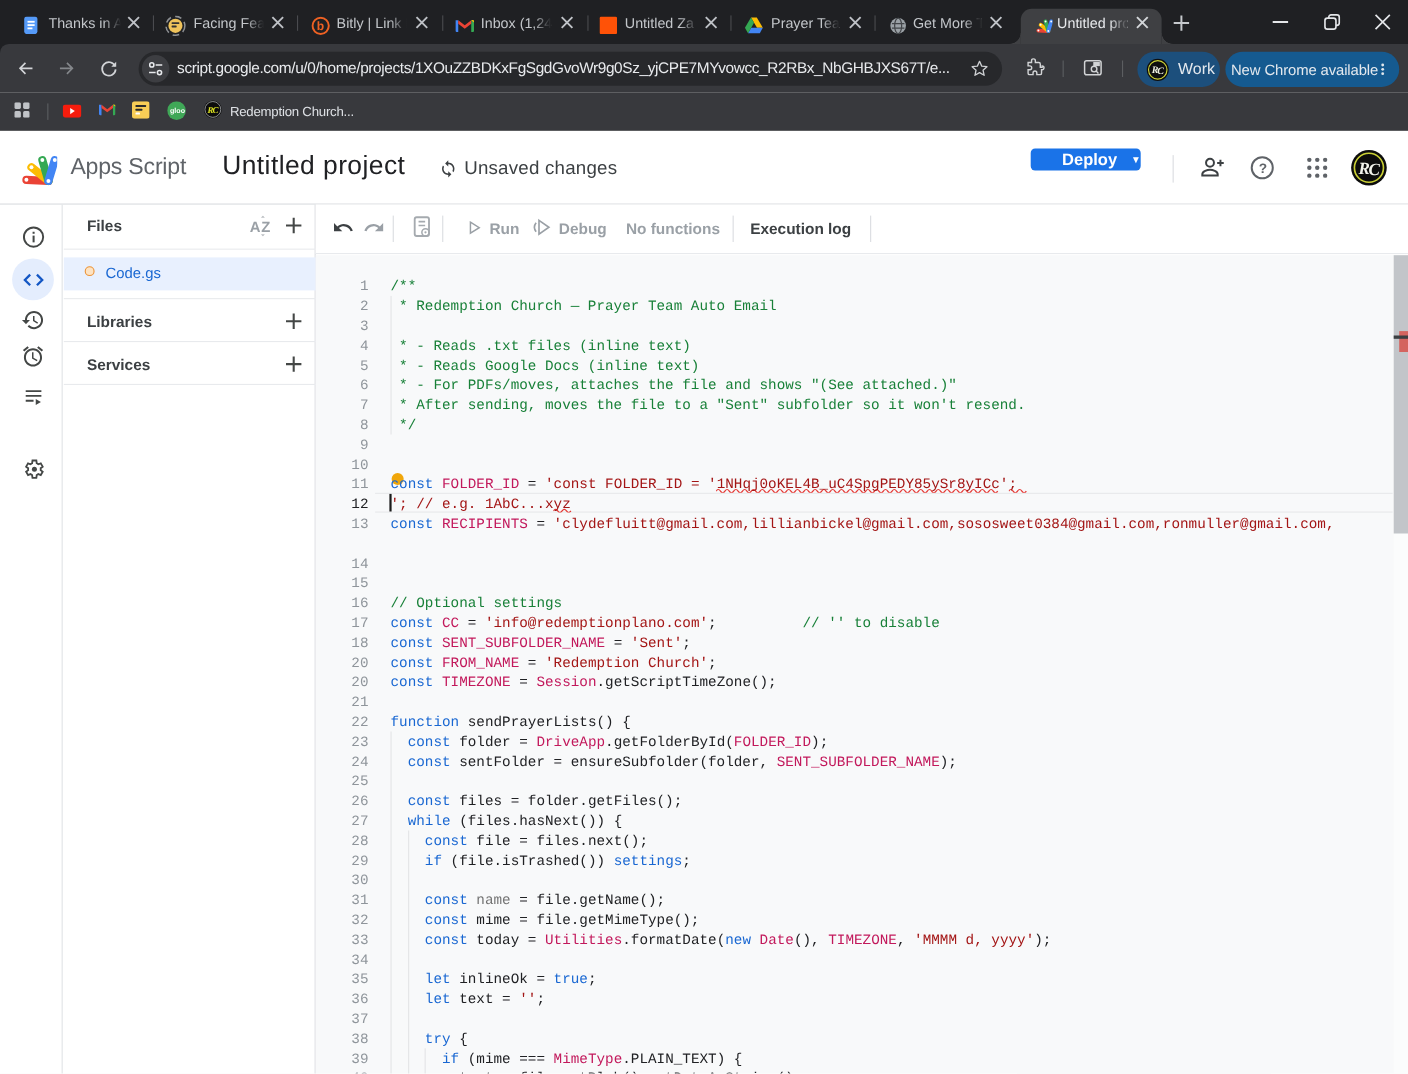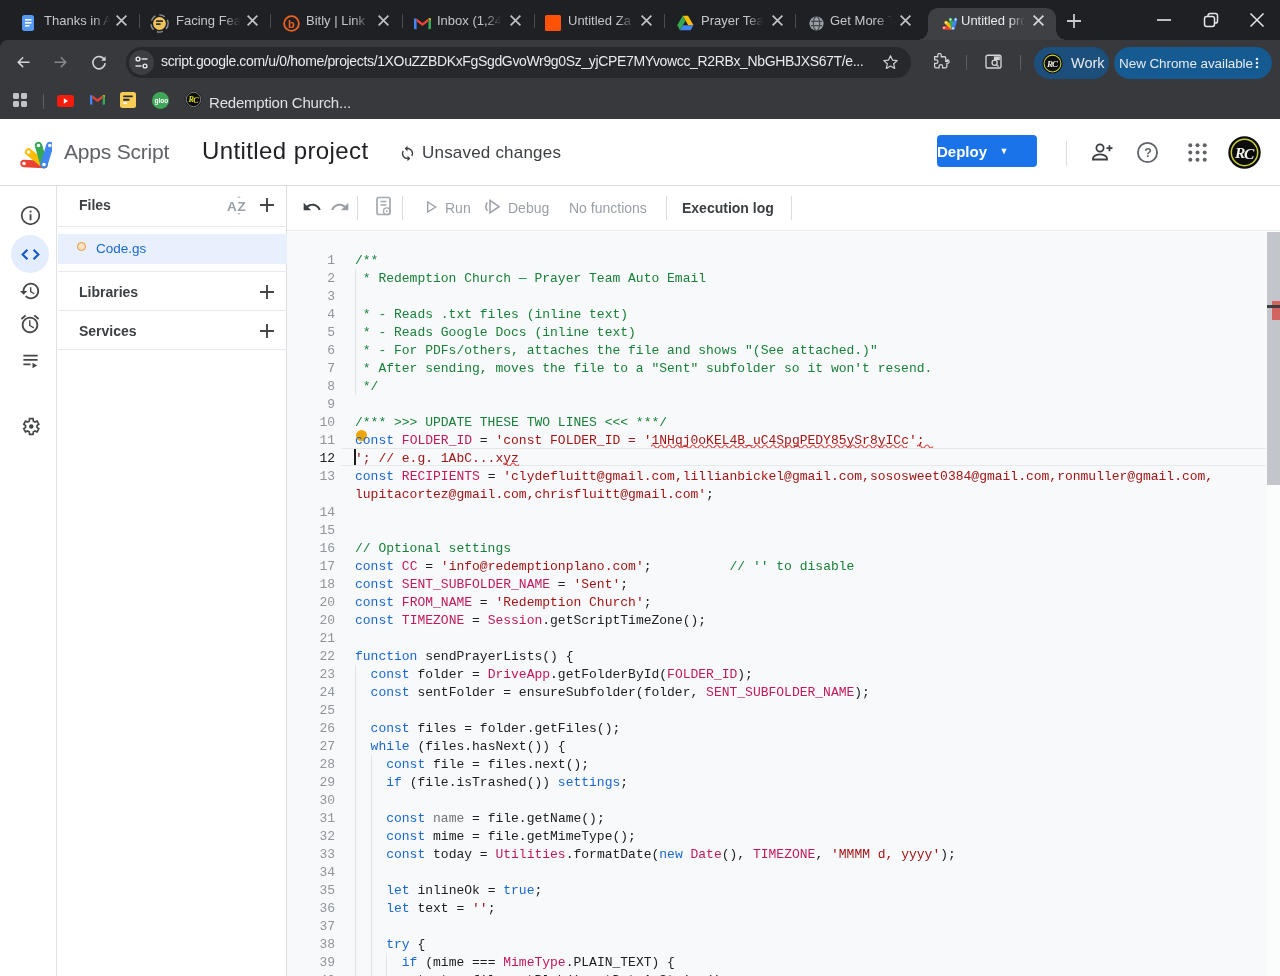--- a/index.html
+++ b/index.html
@@ -22,32 +22,32 @@
 #urlicon{position:absolute;left:129px;top:50px;width:25px;height:25px;border-radius:50%;background:#3d3e42}
 #urltext{position:absolute;left:161px;top:53px;font-size:14px;color:#e8eaed;letter-spacing:-0.35px;white-space:nowrap}
 .chip{position:absolute;top:47px;height:32px;border-radius:16px;color:#e4e9ee;font-size:14.5px;display:flex;align-items:center}
 
 #bkbar{position:absolute;left:0;top:84px;width:1280px;height:35px;background:#38393d}
 
 #ashead{position:absolute;left:0;top:119px;width:1280px;height:66px;background:#fff}
 #asname{position:absolute;left:64px;top:21px;font-size:21px;color:#5f6368;letter-spacing:-0.2px}
 #projname{position:absolute;left:202px;top:18px;font-size:24px;color:#202124;letter-spacing:0.4px}
 #unsaved{position:absolute;left:422px;top:24px;font-size:17px;color:#3c4043;letter-spacing:0.2px}
-#deploy{position:absolute;left:937px;top:16px;width:100px;height:32px;background:#1a73e8;border-radius:4px;color:#fff;font-size:15px;font-weight:700;display:flex;align-items:center;justify-content:flex-start}
+#deploy{position:absolute;left:937px;top:16px;width:100px;height:20px;background:#1a73e8;border-radius:4px;color:#fff;font-size:15px;font-weight:700;display:flex;align-items:center;justify-content:flex-end}
 
 #work{position:absolute;left:0;top:185px;width:1280px;height:791px;background:#fff;border-top:1px solid #dadce0}
 #rail{position:absolute;left:0;top:0;width:57px;height:791px;border-right:1px solid #e0e3e6}
 #files{position:absolute;left:58px;top:0;width:229px;height:791px;border-right:1px solid #dadce0}
 .fdiv{position:absolute;left:0;width:229px;height:1px;background:#e8eaed}
 .ftitle{position:absolute;left:21px;font-size:14px;font-weight:700;color:#3c4043}
 #codegsrow{position:absolute;left:0;top:48px;width:229px;height:30px;background:#e8f0fe}
 
 #edtoolbar{position:absolute;left:287px;top:0;width:993px;height:45px;background:#fff;border-bottom:1px solid #e8eaed}
 .esep{position:absolute;top:10px;width:1px;height:24px;background:#dadce0}
-.etext{position:absolute;top:14px;font-size:14px;font-weight:400}
+.etext{position:absolute;top:14px;font-size:14px;font-weight:700}
 #codearea{position:absolute;left:287px;top:46px;width:993px;height:745px;background:#f8f9fa}
 .lnum{position:absolute;z-index:1;width:48px;text-align:right;font-family:"Liberation Mono",monospace;font-size:13px;line-height:18px;color:#8f959b}
 .cl{position:absolute;z-index:1;left:68px;font-family:"Liberation Mono",monospace;font-size:13px;line-height:18px;color:#202124;white-space:pre}
 .k{color:#1967d2}.p{color:#c2185b}.s{color:#a31515}.c{color:#188038}.g{color:#737373}
 .guide{position:absolute;width:1px;background:#e3e4e6}
 #curline{position:absolute;left:54px;top:216px;width:925px;height:18px;border-top:1px solid #e7e8ea;border-bottom:1px solid #e7e8ea}
 #cursor{position:absolute;z-index:2;left:67px;top:217px;width:2px;height:16px;background:#1b1b1b}
 #sbar{position:absolute;left:979.5px;top:0;width:13.5px;height:745px;background:#fbfcfc}
 #sthumb{position:absolute;left:0;top:0px;width:13.5px;height:253px;background:#c2c5c9}
 </style></head>
@@ -250,21 +250,21 @@
   <svg class="abs" style="left:152px;top:8px" width="17" height="17" viewBox="0 0 17 17">
       <circle cx="8.5" cy="8.5" r="8.5" fill="#3fa757"></circle>
       <text x="2.5" y="11" font-family="Liberation Sans" font-size="6.5" font-weight="700" fill="#fff">gloo</text>
     </svg>
   <svg class="abs" style="left:185px;top:7px" width="17" height="17" viewBox="0 0 22 22">
       <circle cx="11" cy="11" r="10.5" fill="#0c0c0c"></circle>
       <circle cx="11" cy="11" r="9.3" fill="none" stroke="#9fa3a7" stroke-width="1"></circle>
       <text x="4.6" y="14.8" font-family="Liberation Serif" font-style="italic" font-weight="700" font-size="10.5" fill="#d9e021">R</text>
       <text x="10.6" y="15.3" font-family="Liberation Serif" font-style="italic" font-weight="700" font-size="10.5" fill="#d9e021">C</text>
     </svg>
-  <div class="abs" style="left:209px;top:10px;font-size:15px;letter-spacing:-0.2px;color:#dee1e5">Redemption Church...</div>
+  <div class="abs" style="left:209px;top:10px;font-size:12px;letter-spacing:-0.2px;color:#dee1e5">Redemption Church...</div>
 </div>
 
 <div id="ashead">
   <svg class="abs" style="left:16px;top:19px" width="36" height="32" viewBox="0 0 36 32">
       <g stroke-linecap="round">
         <line x1="28" y1="26.5" x2="8" y2="25.5" stroke="#ea4335" stroke-width="7.4"></line>
         <line x1="28" y1="26.5" x2="12.6" y2="14" stroke="#fbbc04" stroke-width="7.4"></line>
         <line x1="28" y1="26.5" x2="22.5" y2="7.5" stroke="#34a853" stroke-width="7.4"></line>
         <line x1="28" y1="26.5" x2="33.8" y2="7.5" stroke="#4285f4" stroke-width="7.4"></line>
       </g>
@@ -397,35 +397,33 @@
 <div class="lnum" style="top:19.5px">1</div>
 <div class="cl" style="top:19.5px"><span class="c">/**</span></div>
 <div class="lnum" style="top:37.5px">2</div>
 <div class="cl" style="top:37.5px"><span class="c"> * Redemption Church — Prayer Team Auto Email</span></div>
 <div class="lnum" style="top:55.5px">3</div>
 <div class="lnum" style="top:73.5px">4</div>
 <div class="cl" style="top:73.5px"><span class="c"> * - Reads .txt files (inline text)</span></div>
 <div class="lnum" style="top:91.5px">5</div>
 <div class="cl" style="top:91.5px"><span class="c"> * - Reads Google Docs (inline text)</span></div>
 <div class="lnum" style="top:109.5px">6</div>
-<div class="cl" style="top:109.5px"><span class="c"> * - For PDFs/others, attaches the file and shows "(See attached.)"</span></div>
+<div class="cl" style="top:109.5px"><span class="c"> * - For PDFs/moves, attaches the file and shows "(See attached.)"</span></div>
 <div class="lnum" style="top:127.5px">7</div>
 <div class="cl" style="top:127.5px"><span class="c"> * After sending, moves the file to a "Sent" subfolder so it won't resend.</span></div>
 <div class="lnum" style="top:145.5px">8</div>
 <div class="cl" style="top:145.5px"><span class="c"> */</span></div>
 <div class="lnum" style="top:163.5px">9</div>
 <div class="lnum" style="top:181.5px">10</div>
-<div class="cl" style="top:181.5px"><span class="c">/*** &gt;&gt;&gt; UPDATE THESE TWO LINES &lt;&lt;&lt; ***/</span></div>
 <div class="lnum" style="top:199.5px">11</div>
 <div class="cl" style="top:199.5px"><span class="k">const</span> <span class="p">FOLDER_ID</span> = <span class="s">'const FOLDER_ID = '</span><span class="s">1NHqj0oKEL4B_uC4SpgPEDY85ySr8yICc';</span></div>
 <div class="lnum" style="top:217.5px;color:#202124">12</div>
 <div class="cl" style="top:217.5px"><span class="s">'; // e.g. 1AbC...xyz</span></div>
 <div class="lnum" style="top:235.5px">13</div>
 <div class="cl" style="top:235.5px"><span class="k">const</span> <span class="p">RECIPIENTS</span> = <span class="s">'clydefluitt@gmail.com,lillianbickel@gmail.com,sososweet0384@gmail.com,ronmuller@gmail.com,</span></div>
-<div class="cl" style="top:253.5px"><span class="s">lupitacortez@gmail.com,chrisfluitt@gmail.com'</span>;</div>
 <div class="lnum" style="top:271.5px">14</div>
 <div class="lnum" style="top:289.5px">15</div>
 <div class="lnum" style="top:307.5px">16</div>
 <div class="cl" style="top:307.5px"><span class="c">// Optional settings</span></div>
 <div class="lnum" style="top:325.5px">17</div>
 <div class="cl" style="top:325.5px"><span class="k">const</span> <span class="p">CC</span> = <span class="s">'info@redemptionplano.com'</span>;          <span class="c">// '' to disable</span></div>
 <div class="lnum" style="top:343.5px">18</div>
 <div class="cl" style="top:343.5px"><span class="k">const</span> <span class="p">SENT_SUBFOLDER_NAME</span> = <span class="s">'Sent'</span>;</div>
 <div class="lnum" style="top:361.5px">20</div>
 <div class="cl" style="top:361.5px"><span class="k">const</span> <span class="p">FROM_NAME</span> = <span class="s">'Redemption Church'</span>;</div>

